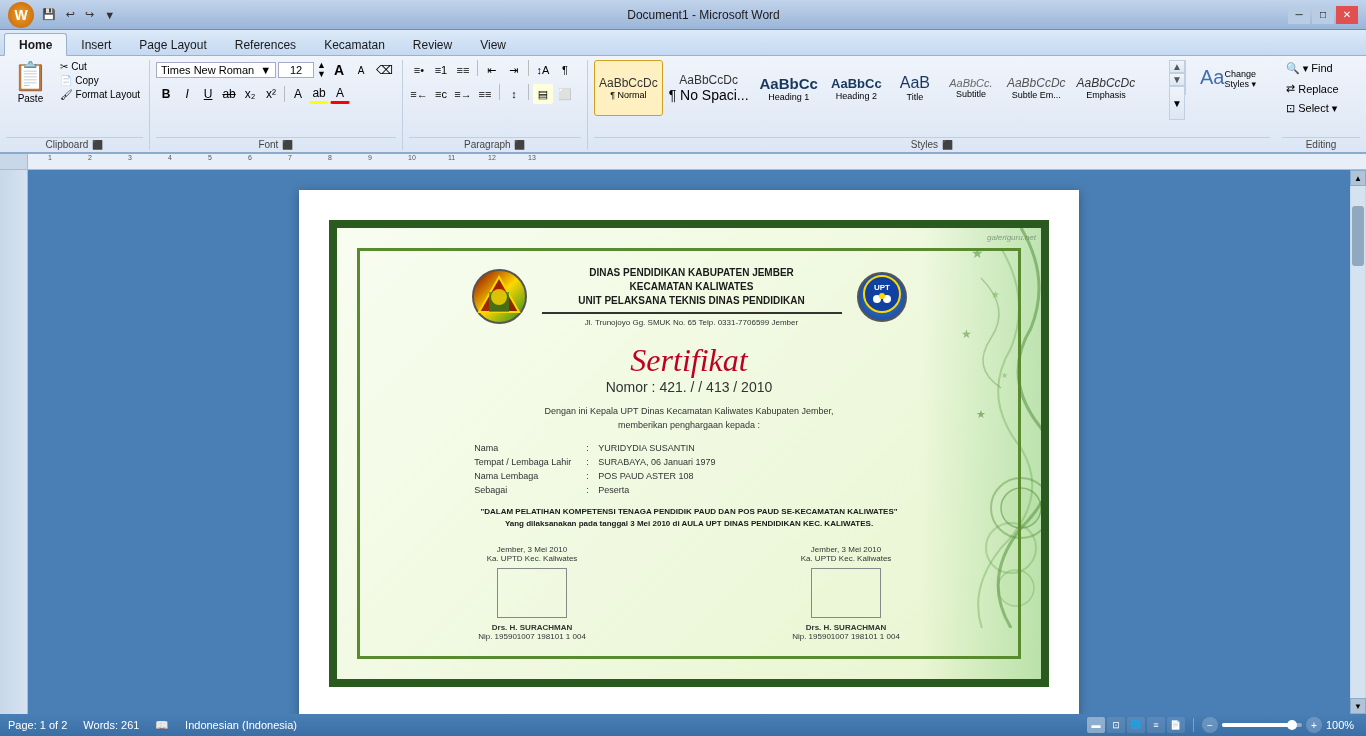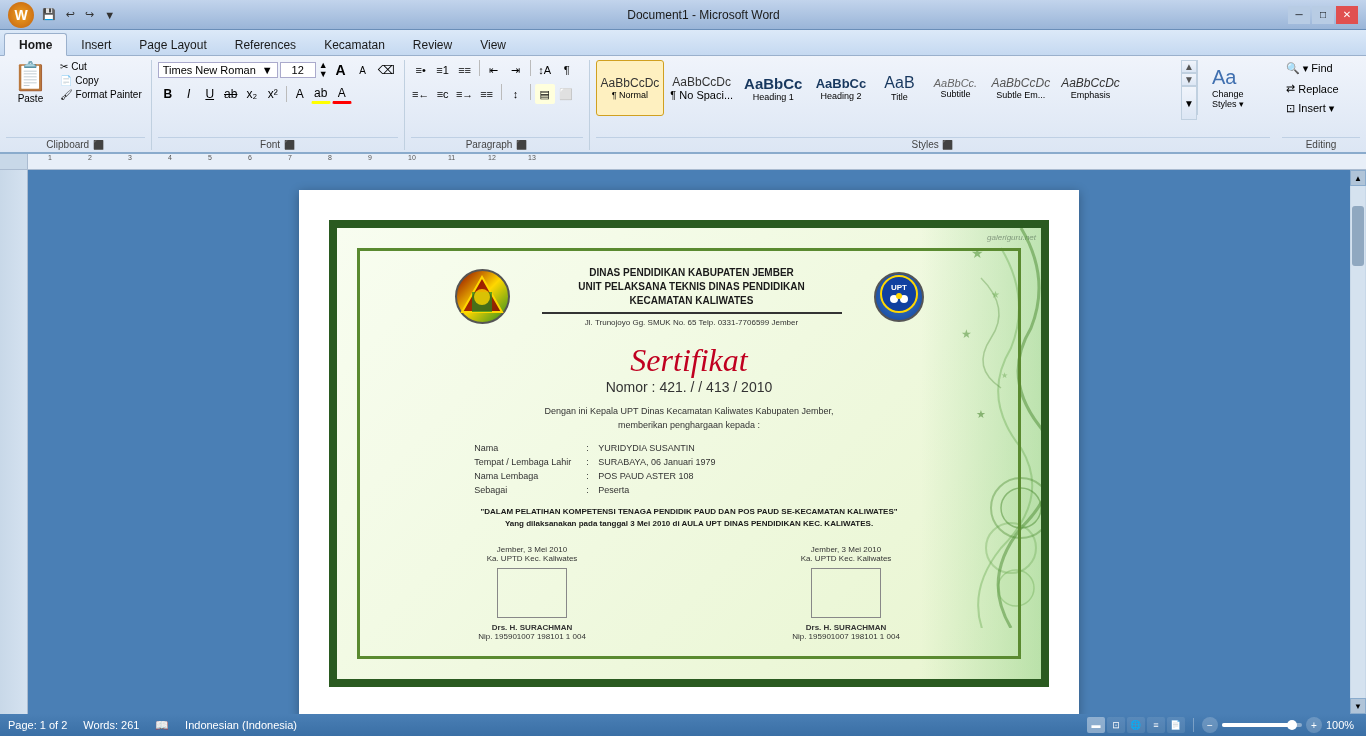--- a/index.html
+++ b/index.html
@@ -110,21 +110,21 @@
     }
     .style-item {
       display: flex; flex-direction: column; align-items: center; justify-content: center;
       min-width: 70px; height: 56px; border: 1px solid transparent; border-radius: 3px;
       cursor: pointer; padding: 2px 4px; font-size: 10px;
     }
     .style-item.active { background: #fef0c0; border-color: #d0a020; }
 
     
     .change-styles-btn {
-      display: flex; flex-direction: column; align-items: flex-start; cursor: pointer;
+      display: flex; align-items: flex-end; cursor: pointer;
       padding: 4px 8px; min-width: 60px;
     }
     .edit-btn { display: flex; align-items: center; gap: 3px; cursor: pointer; padding: 2px 4px; font-size: 11px; }
 
     
     .ruler {
       height: 16px; background: linear-gradient(to bottom, #e8eff8, #d5e2f0);
       border-bottom: 1px solid #aabbd0;
       display: flex; align-items: center;
       font-size: 8px; color: #666; position: relative;
@@ -164,21 +164,21 @@
       padding: 20px;
       position: relative;
       min-height: 440px;
       overflow: hidden;
     }
     .cert-border-inner {
       border: 3px solid #5a8a30;
       padding: 15px;
       position: relative;
     }
-    .cert-header { display: flex; align-items: center; justify-content: center; gap: 32px; margin-bottom: 8px; }
+    .cert-header { display: flex; align-items: center; justify-content: center; gap: 15px; margin-bottom: 8px; }
     .cert-logo { width: 55px; height: 55px; background: linear-gradient(135deg, #8B0000, #ffd700, #228B22); border-radius: 50%; display: flex; align-items: center; justify-content: center; font-size: 10px; color: white; font-weight: bold; border: 2px solid #555; }
     .cert-org { text-align: center; }
     .cert-org-name { font-size: 10px; font-weight: bold; color: #1a1a1a; line-height: 1.4; font-family: Arial, sans-serif; }
     .cert-org-line { width: 300px; border-bottom: 2px solid #333; margin: 4px auto; }
     .cert-org-sub { font-size: 8px; color: #333; }
     .cert-logo2 { width: 50px; height: 50px; background: radial-gradient(circle, #4080c0, #1040a0); border-radius: 50%; display: flex; align-items: center; justify-content: center; border: 2px solid #555; }
     .cert-logo2-inner { color: white; font-size: 18px; }
 
     .cert-title-section { text-align: center; margin: 15px 0 10px; }
     .cert-title-text { font-family: 'Times New Roman', serif; font-size: 32px; color: #c00020; font-style: italic; }
@@ -292,21 +292,21 @@
         <div class="clip-small-btn">
           <span>✂</span>
           <span>Cut</span>
         </div>
         <div class="clip-small-btn">
           <span>📄</span>
           <span>Copy</span>
         </div>
         <div class="clip-small-btn">
           <span>🖌</span>
-          <span>Format Painter</span>
+          <span>Format Layout</span>
         </div>
       </div>
     </div>
     <div class="group-label-area">
       <span>Clipboard</span>
       <span class="expand-icon">⬛</span>
     </div>
   </div>
 
   <div class="ribbon-group" style="width:195px;">
@@ -379,21 +379,21 @@
     <div style="display:flex; flex:1; width:100%; align-items:flex-start;">
       <div style="display:flex; gap:1px; flex:1; overflow:hidden;">
 
         <div class="style-item active" style="min-width:68px;">
           <span style="font-size:12px; color:#333;">AaBbCcDc</span>
           <span style="font-size:9px;">¶ Normal</span>
         </div>
 
         <div class="style-item" style="min-width:68px;">
           <span style="font-size:12px; color:#333;">AaBbCcDc</span>
-          <span style="font-size:11px;">¶ No Spaci...</span>
+          <span style="font-size:14px;">¶ No Spaci...</span>
         </div>
 
         <div class="style-item" style="min-width:65px;">
           <span style="font-size:15px; font-weight:bold; color:#17375e;">AaBbCc</span>
           <span style="font-size:9px;">Heading 1</span>
         </div>
 
         <div class="style-item" style="min-width:65px;">
           <span style="font-size:13px; font-weight:bold; color:#17375e;">AaBbCc</span>
           <span style="font-size:9px;">Heading 2</span>
@@ -444,21 +444,21 @@
       <div class="edit-btn">
         <span>🔍</span>
         <span>▾ Find</span>
       </div>
       <div class="edit-btn">
         <span>⇄</span>
         <span>Replace</span>
       </div>
       <div class="edit-btn">
         <span>⊡</span>
-        <span>Insert ▾</span>
+        <span>Select ▾</span>
       </div>
     </div>
     <div class="group-label-area">
       <span>Editing</span>
     </div>
   </div>
 
 </div>
 
 <div class="ruler">
@@ -513,22 +513,22 @@
             <div class="cert-logo">
               <svg width="50" height="50" viewBox="0 0 50 50">
                 <polygon points="25,5 45,40 5,40" fill="#8B0000" opacity="0.8"></polygon>
                 <polygon points="25,5 45,40 5,40" fill="none" stroke="#ffd700" stroke-width="2"></polygon>
                 <rect x="15" y="20" width="20" height="20" fill="#228B22" opacity="0.7"></rect>
                 <circle cx="25" cy="25" r="8" fill="#ffd700" opacity="0.8"></circle>
               </svg>
             </div>
             <div class="cert-org">
               <div class="cert-org-name">DINAS PENDIDIKAN KABUPATEN JEMBER</div>
+              <div class="cert-org-name">KECAMATAN KALIWATES</div>
               <div class="cert-org-name">UNIT PELAKSANA TEKNIS DINAS PENDIDIKAN</div>
-              <div class="cert-org-name">KECAMATAN KALIWATES</div>
               <div class="cert-org-line"></div>
               <div class="cert-org-sub">Jl. Trunojoyo Gg. SMUK No. 65 Telp. 0331-7706599 Jember</div>
             </div>
             <div class="cert-logo2">
               <div class="cert-logo2-inner">
                 <svg width="40" height="40" viewBox="0 0 40 40">
                   <circle cx="20" cy="20" r="18" fill="#1040a0" stroke="#ffd700" stroke-width="2"></circle>
                   <text x="12" y="16" font-size="8" fill="white" font-weight="bold">UPT</text>
                   <circle cx="15" cy="25" r="4" fill="white"></circle>
                   <circle cx="25" cy="25" r="4" fill="white"></circle>

